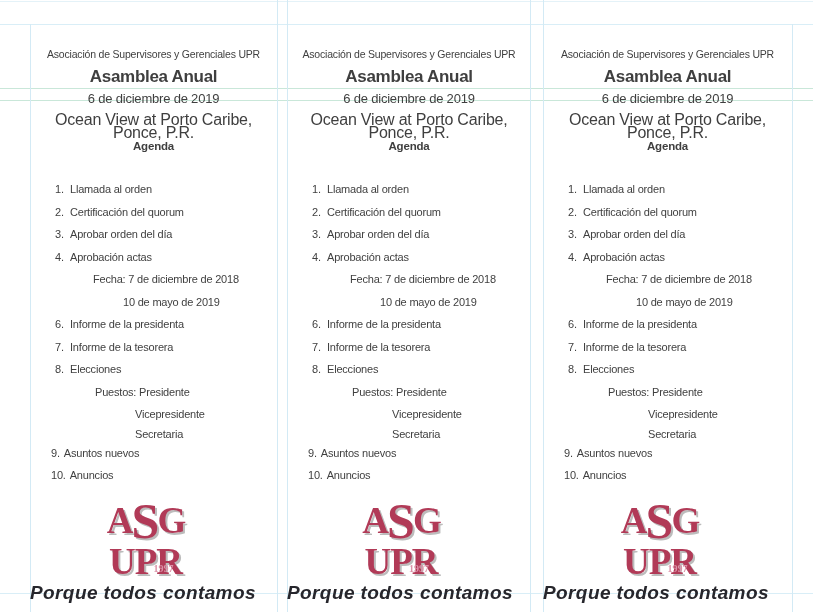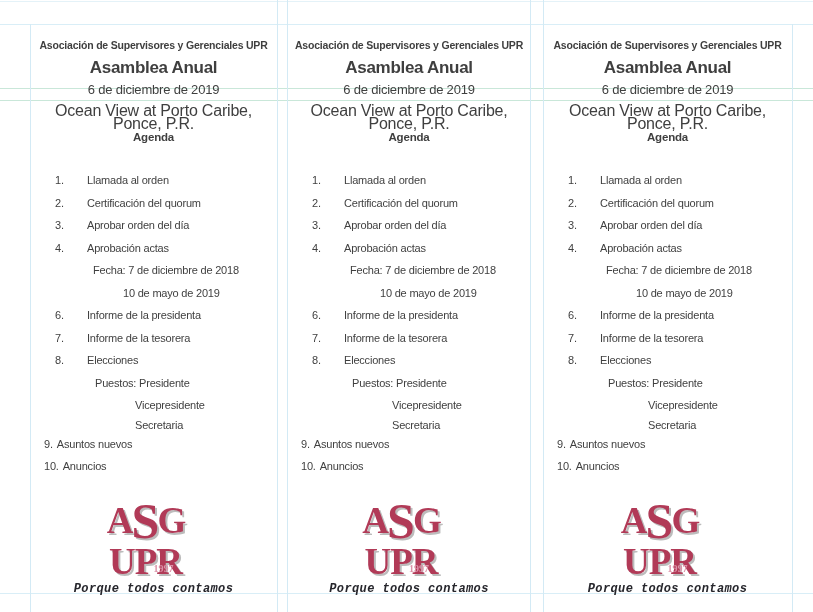--- a/index.html
+++ b/index.html
@@ -19,57 +19,57 @@
 
   
   .card {
     position:absolute; top:24px; height:570px; text-align:center;
     letter-spacing:-0.2px;
   }
   .card.c1 { left:30px;  width:247px; }
   .card.c2 { left:287px; width:244px; }
   .card.c3 { left:543px; width:249px; }
 
-  .org    { padding-top:15px; font-size:10.5px; line-height:13px;font-weight:bold; }
+  .org    { padding-top:24px; font-size:10.5px; line-height:13px; }
   .title  { margin-top:8px;  font-size:17px; line-height:15px; font-weight:700; letter-spacing:-0.3px; }
   .date   { margin-top:8px;  font-size:13px; line-height:13px; }
   .venue  { margin-top:8px;  font-size:16px; line-height:13px; }
   .agenda-h { font-size:11.5px; line-height:14px; font-weight:700; }
 
   .list { margin-top:30px; text-align:left; font-size:11px; position:relative; }
   .row { position:relative; height:22.5px; line-height:12px; }
   .row .num, .row .txt { position:absolute; top:0; white-space:nowrap; }
   .row .num  { left:25px; }
-  .r-item .txt { left:57px; }
+  .r-item .txt { left:40px; }
   .r-sub1 .txt { left:63px; }
   .r-sub2 .txt { left:93px; }
   .r-sub3 .txt { left:65px; }
   .r-sub4 .txt { left:105px; }
   .r-sub4 { height:19.5px;padding-left:31px; }
-  .r-outer { padding-left:14px; height:22px; }
+  .r-outer { padding-left:21px; height:22px; }
   .r-outer .num, .r-outer .txt { position:static; }
   .r-outer .txt { margin-left:4px; }
 
   
   .logo {
     position:absolute; top:482px; left:0; right:16px; height:78px;
     color:#b13a57; font-family:"Liberation Serif", serif; font-weight:700;
     text-shadow:2px 2px 0 #bcbcbc; letter-spacing:-2px;
   }
   .lrow1 { font-size:37px; line-height:30px; }
   .g-s   { font-size:50px; line-height:30px; vertical-align:-5px; }
   .lrow2 { font-size:37px; line-height:30px; margin-top:11px; letter-spacing:-1px; }
   .g-year {
     position:absolute; top:57px; left:50%; margin-left:8px;
     font-size:10px; letter-spacing:0; color:#db92a8; text-shadow:none; font-weight:700;
   }
   .tagline {
-    position:absolute; top:558px; left:0; right:0; text-align:center;
-    font-family:Liberation Mono, monospace; font-style:italic; font-weight:700;
-    font-size:12px; color:#26262c; letter-spacing:0.4px;
+    position:absolute; top:558px; left:0; right:0; text-align:left;
+    font-family:Liberation Sans, sans-serif; font-style:italic; font-weight:700;
+    font-size:19px; color:#26262c; letter-spacing:0.4px;
   }
 </style>
 </head>
 <body>
 
 <div class="page">
 
   <div class="gl h faint" style="top:1px"></div>
   <div class="gl h blue2" style="top:24px"></div>
   <div class="gl h green" style="top:88px"></div>

